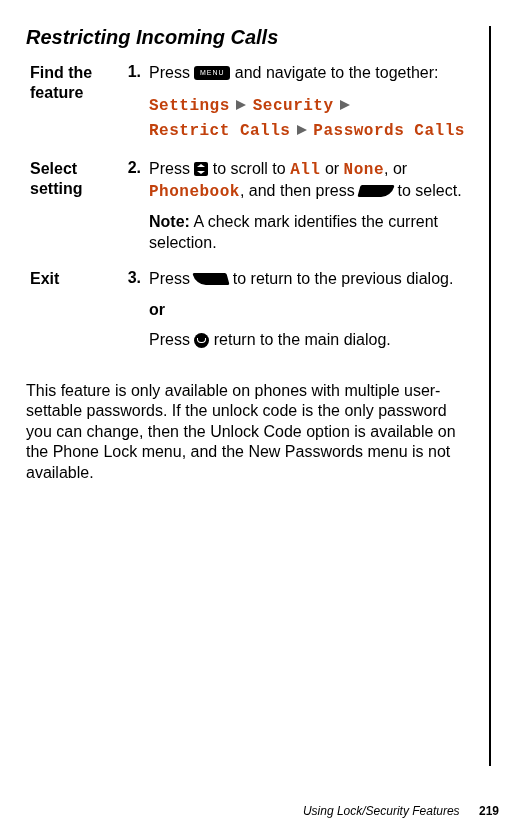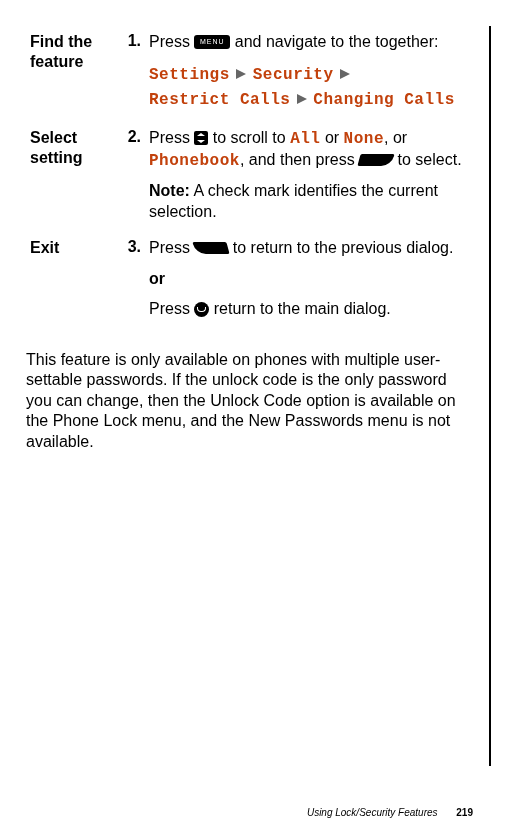--- a/index.html
+++ b/index.html
@@ -46,47 +46,48 @@
   .key-end::after {
     content: ""; position: absolute; width: 7px; height: 4px; border: 1.2px solid #fff;
     border-top: none; border-radius: 0 0 4px 4px; left: 3px; top: 5px;
   }
   .arrow {
     display: inline-block; width: 0; height: 0; vertical-align: middle;
     border-top: 5px solid transparent; border-bottom: 5px solid transparent;
     border-left: 10px solid #666; margin: 0 2px; position: relative; top: -1px;
   }
   .footer {
-    position: absolute; bottom: 16px; right: 52px; font-size: 10px; font-style: italic;
+    position: absolute; bottom: 16px; right: 26px; font-size: 12px; font-style: italic;
   }
   .footer .pnum { font-weight: bold; font-style: normal; margin-left: 16px; }
   .pathline { margin-top: 10px; line-height: 1.5; }
 </style>
 </head>
 <body>
 
 <div class="page">
   <div class="content">
 
+    <h2 class="section-title">Restricting Incoming Calls</h2>
 
     <table class="steps">
       <tbody>
           <tr>
         <td class="label">Find the feature</td>
         <td class="num">1.</td>
         <td class="desc">
           <span>Press </span><span class="key-menu">MENU</span><span> and navigate to the together:</span>
           <div class="pathline">
             <span class="lcd">Settings</span>
             <span class="arrow"></span>
             <span class="lcd">Security</span>
             <span class="arrow"></span><br>
             <span class="lcd">Restrict Calls</span>
             <span class="arrow"></span>
-            <span class="lcd">Changing Calls</span>
+            <span class="lcd">Passwords Calls</span>
           </div>
         </td>
       </tr>
       <tr>
         <td class="label">Select setting</td>
         <td class="num">2.</td>
         <td class="desc">
           <span>Press </span><span class="key-scroll"></span><span> to scroll to </span><span class="lcd">All</span><span> or </span><span class="lcd">None</span><span>, or </span><span class="lcd">Phonebook</span><span>, and then press </span><span class="key-soft-r"></span><span> to select.</span>
           <div class="sub">
             <span class="note-label">Note:</span><span> A check mark identifies the current selection.</span>

